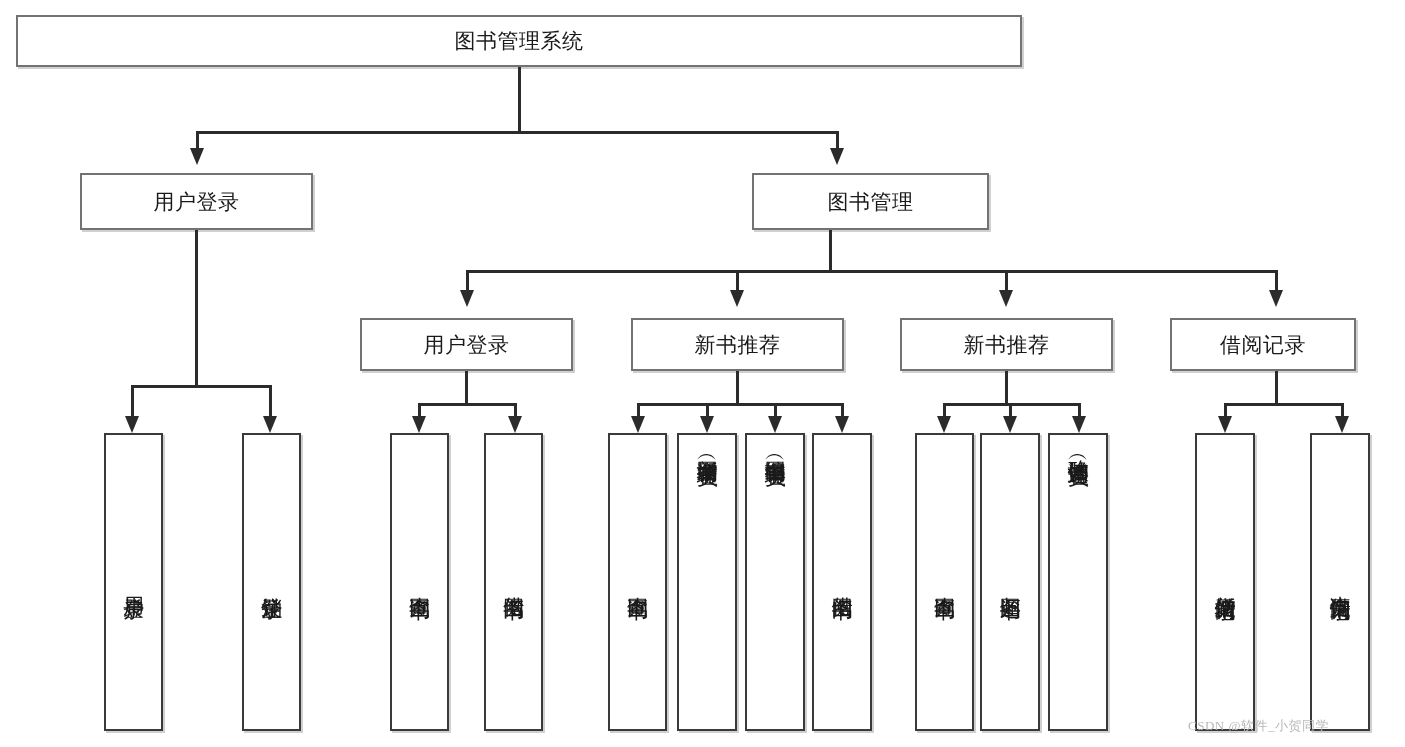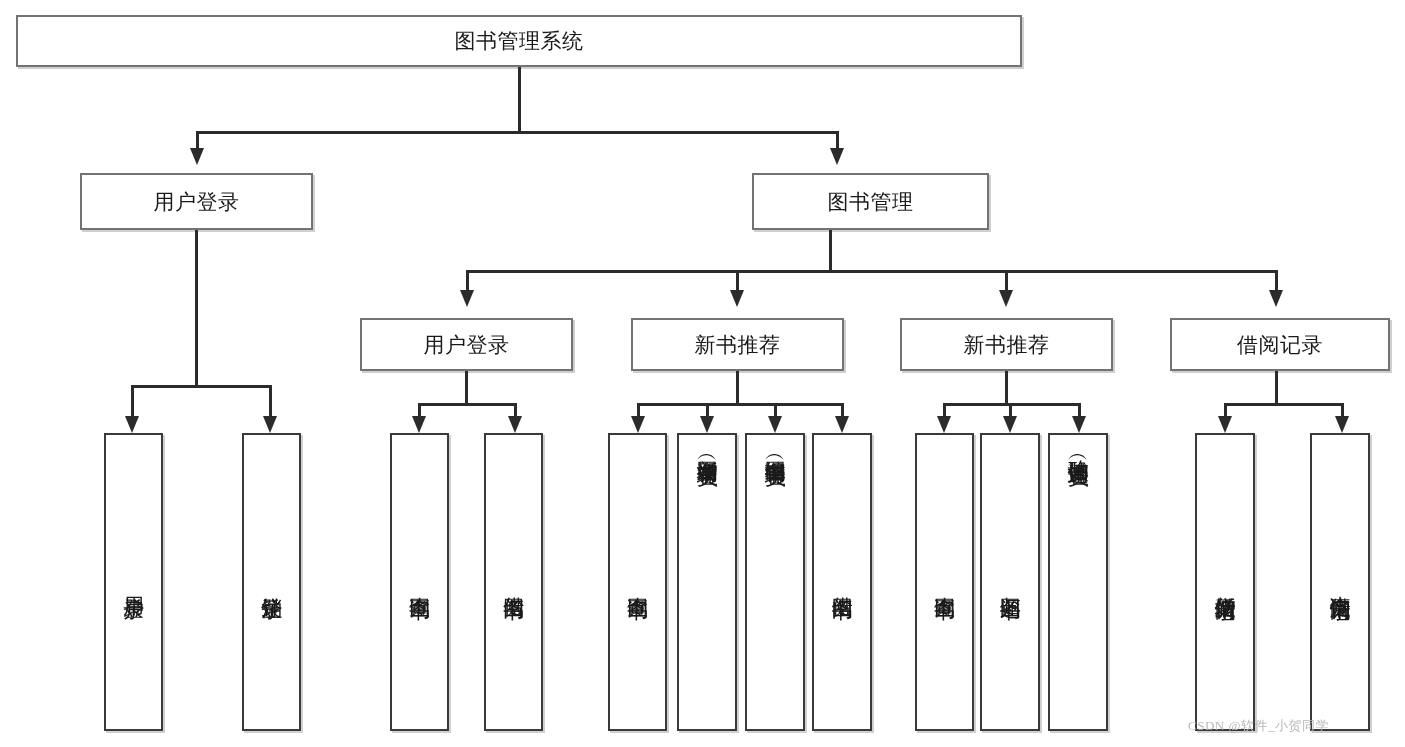--- a/index.html
+++ b/index.html
@@ -136,21 +136,21 @@
   </div>
 
   <div class="node shadowed" style="left:631px; top:318px; width:213px; height:53px;">
     <span class="node-label">新书推荐</span>
   </div>
 
   <div class="node shadowed" style="left:900px; top:318px; width:213px; height:53px;">
     <span class="node-label">新书推荐</span>
   </div>
 
-  <div class="node shadowed" style="left:1170px; top:318px; width:220px; height:53px;">
+  <div class="node shadowed" style="left:1170px; top:318px; width:186px; height:53px;">
     <span class="node-label">借阅记录</span>
   </div>
 
   <div class="vline" style="left:465px; top:371px; height:34px;"></div>
   <div class="hline" style="left:418px; top:403px; width:96px;"></div>
   <div class="vline" style="left:418px; top:403px; height:15px;"></div>
   <div class="arrow" style="left:412px; top:416px;"></div>
   <div class="vline" style="left:514px; top:403px; height:15px;"></div>
   <div class="arrow" style="left:508px; top:416px;"></div>
 

